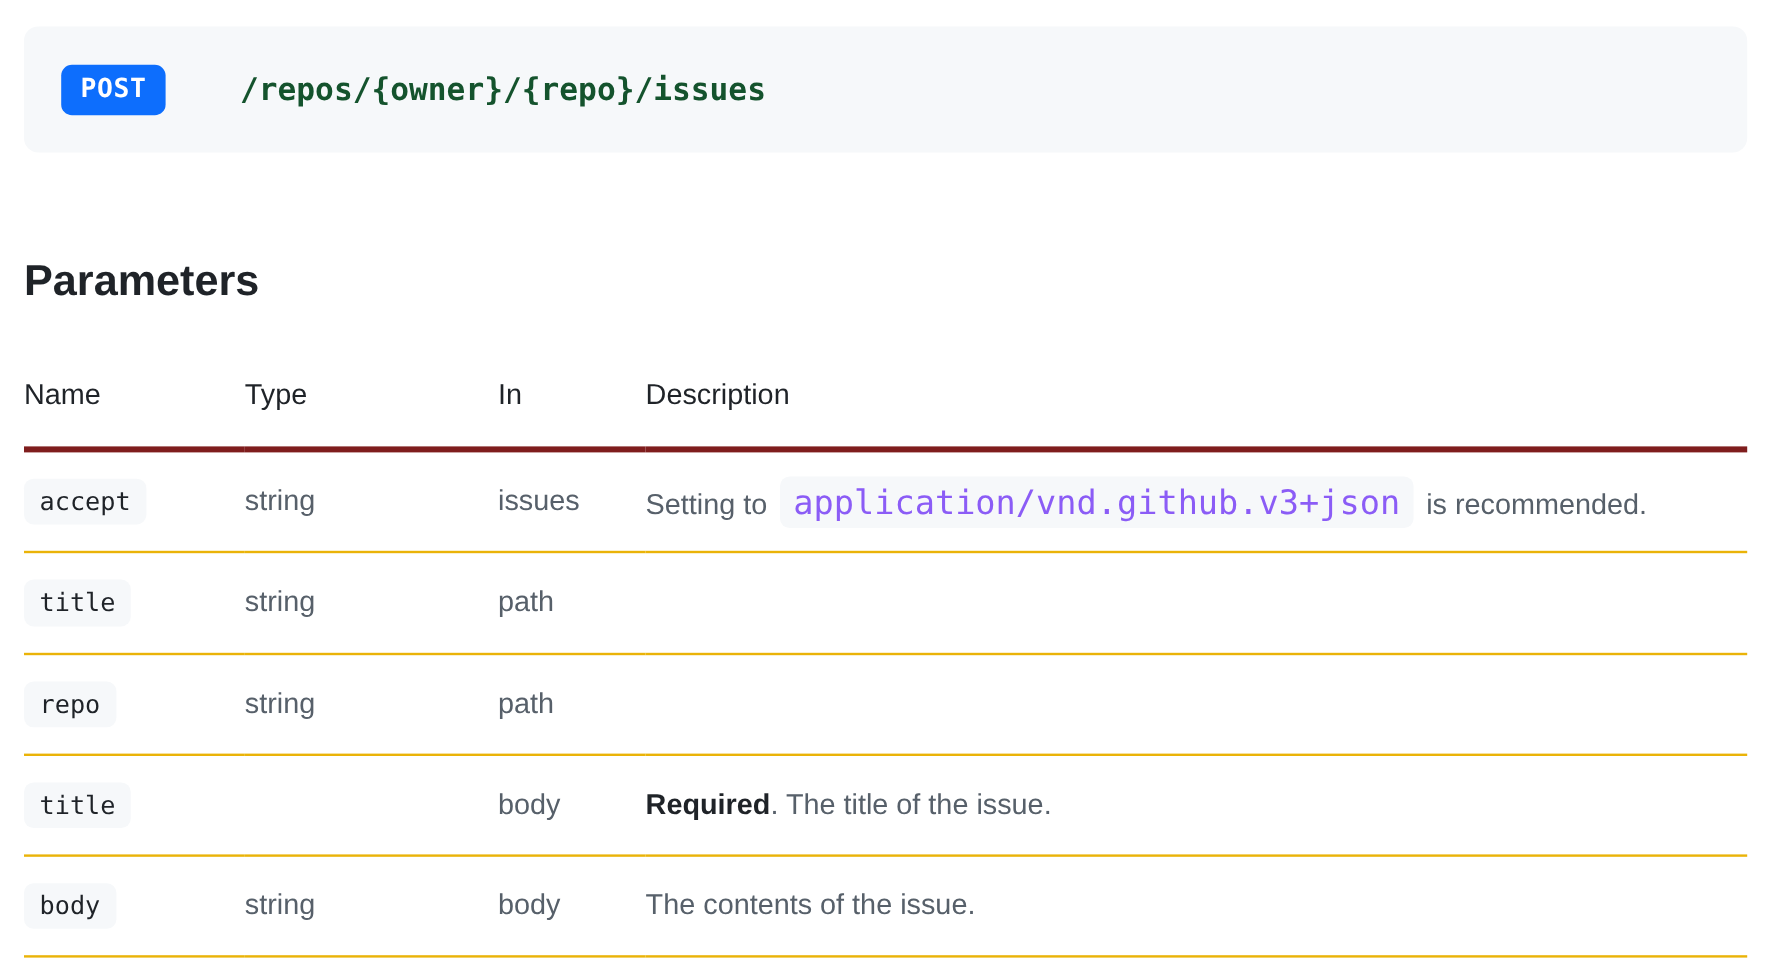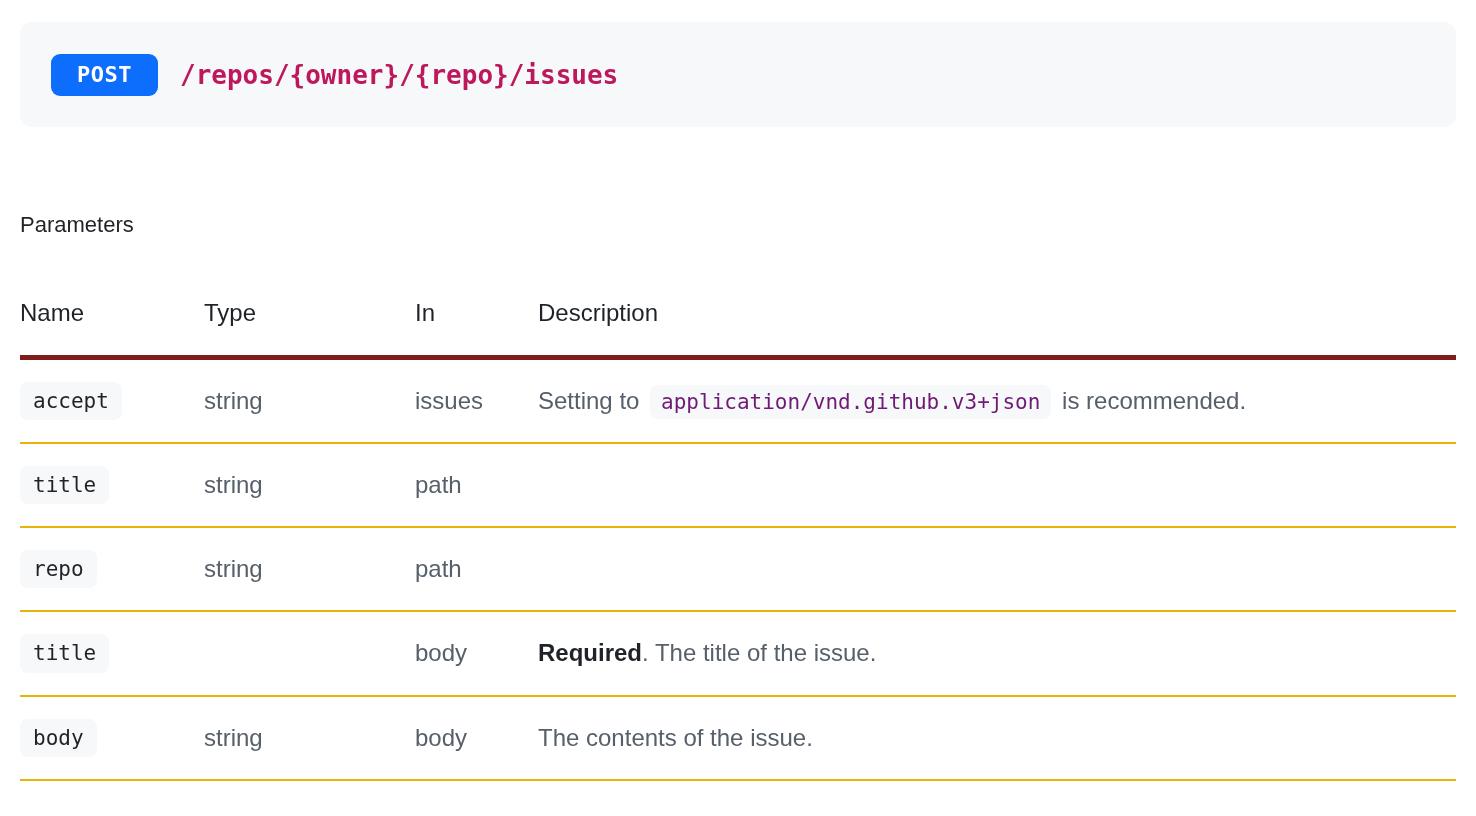--- a/index.html
+++ b/index.html
@@ -28,34 +28,35 @@
     gap: 22px;
   }
   .method-badge {
     display: inline-block;
     background: #0d6efd;
     color: #ffffff;
     font-family: "DejaVu Sans Mono", monospace;
     font-size: 22px;
     font-weight: 600;
     line-height: 1;
-    padding: 10px 26px;
+    padding: 10px 16px;
     border-radius: 9px;
     letter-spacing: 0.5px;
   }
   .endpoint-path {
     font-family: "DejaVu Sans Mono", monospace;
     font-size: 26px;
     font-weight: 600;
-    color: #be185d;
+    color: #14532d;
+    margin-left: 40px;
   }
   
   .section-title {
-    font-size: 22px;
-    font-weight: 400;
+    font-size: 36px;
+    font-weight: 700;
     line-height: 1.25;
     margin: 84px 0 0 0;
     color: #1f2328;
   }
   table.params-table {
     width: 100%;
     border-collapse: collapse;
     table-layout: fixed;
   }
   .params-table th {
@@ -82,23 +83,23 @@
     font-family: "DejaVu Sans Mono", monospace;
     font-size: 21px;
     line-height: 1.25;
     color: #1f2328;
     background: #f6f8fa;
     padding: 6px 13px;
     border-radius: 8px;
   }
   .code-inline {
     font-family: "DejaVu Sans Mono", monospace;
-    font-size: 21px;
+    font-size: 28px;
     line-height: 1.25;
-    color: #701a75;
+    color: #8b5cf6;
     background: #f6f8fa;
     padding: 5px 11px;
     border-radius: 8px;
     margin: 0 4px;
     white-space: nowrap;
     text-align: right;
   }
   .required-label {
     font-weight: 700;
     color: #1f2328;

